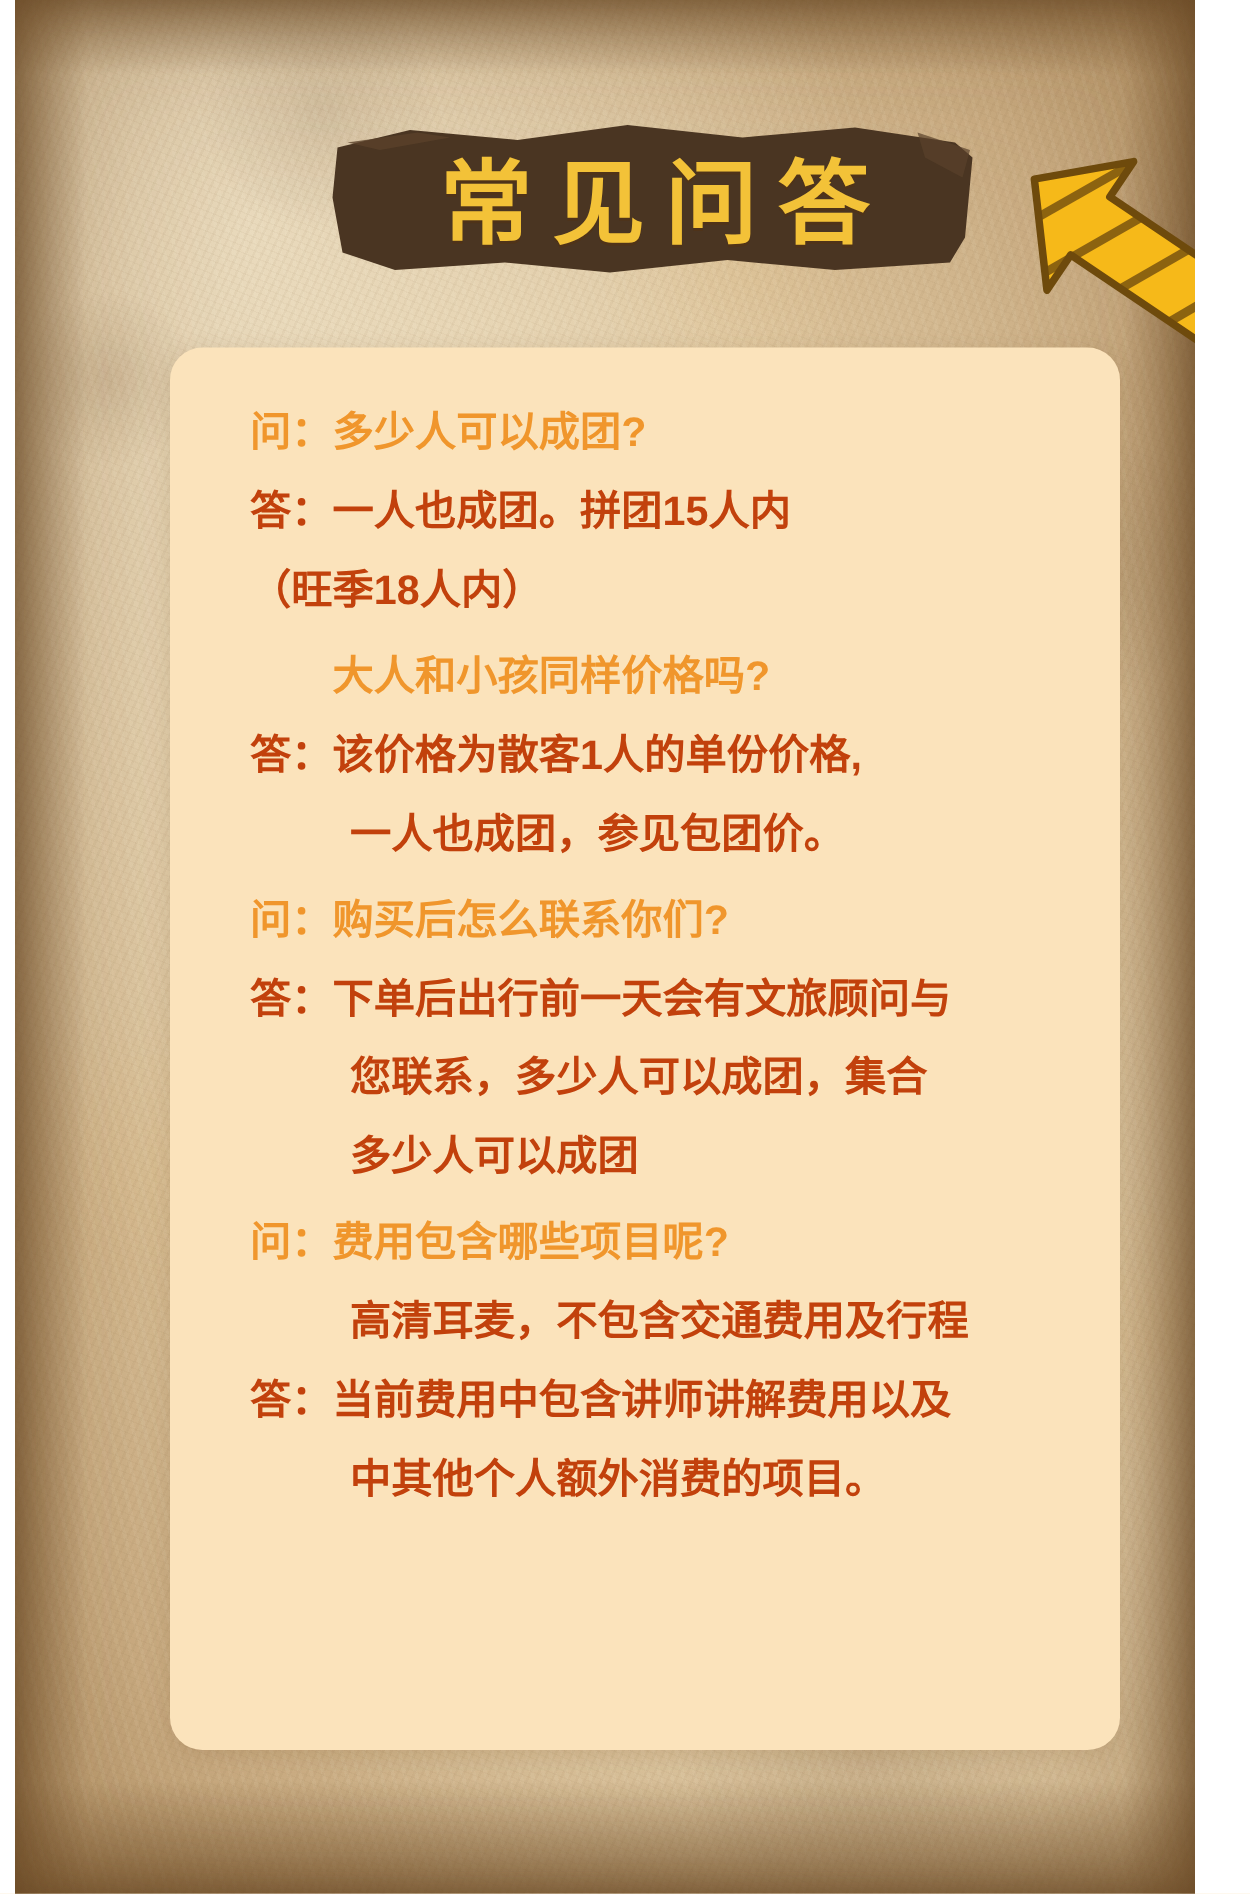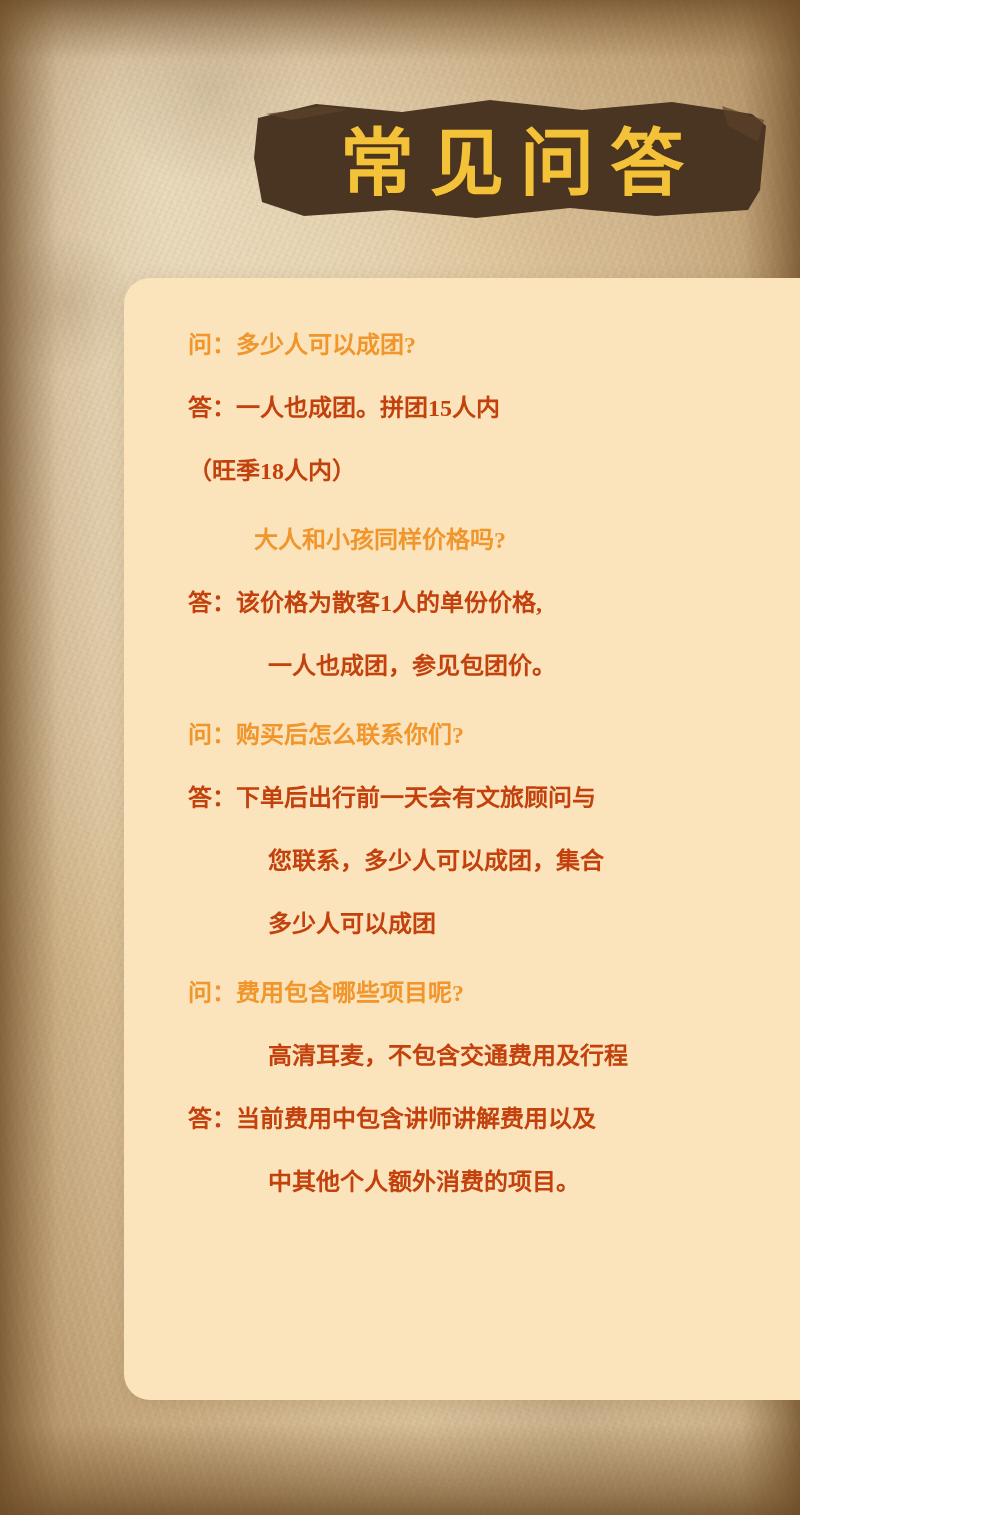--- a/index.html
+++ b/index.html
@@ -8,27 +8,28 @@
   }
   body {
     width: 1000px;
     height: 1515px;
     font-family: "Liberation Sans", sans-serif;
     overflow: hidden;
   }
 
   .poster {
     position: relative;
-    width: 800px;
+    width: 944px;
     height: 1515px;
     background:
       radial-gradient(ellipse at 20% 12%, rgba(255,250,230,0.55) 0%, rgba(255,250,230,0) 45%),
       radial-gradient(ellipse at 82% 78%, rgba(255,245,215,0.40) 0%, rgba(255,245,215,0) 50%),
       radial-gradient(ellipse at 50% 50%, #e9d6b4 0%, #dcc49d 48%, #c8aa80 78%, #b08f63 100%);
     overflow: hidden;
+    margin-left: 12px;
   }
 
   
   .paper-texture {
     position: absolute;
     inset: 0;
     background-image:
       radial-gradient(circle at 8% 20%, rgba(120,86,48,0.16) 0 2px, rgba(120,86,48,0) 70px),
       radial-gradient(circle at 26% 6%, rgba(90,62,32,0.12) 0 2px, rgba(90,62,32,0) 95px),
       radial-gradient(circle at 62% 14%, rgba(255,246,222,0.45) 0 4px, rgba(255,246,222,0) 120px),
@@ -135,22 +136,22 @@
   .faq-list {
     position: absolute;
     left: 64px;
     right: 48px;
     top: 36px;
   }
   .qa-block {
     margin-bottom: 6px;
   }
   .q-line, .a-line {
-    font-family: Liberation Serif, serif;
-    font-size: 24px;
+    font-family: Liberation Sans, sans-serif;
+    font-size: 33px;
     line-height: 63px;
     white-space: pre;
   }
   .q-line {
     color: #f0962c;
     font-weight: 700;
   }
   .a-line {
     color: #c2410c;
     font-weight: 700;

